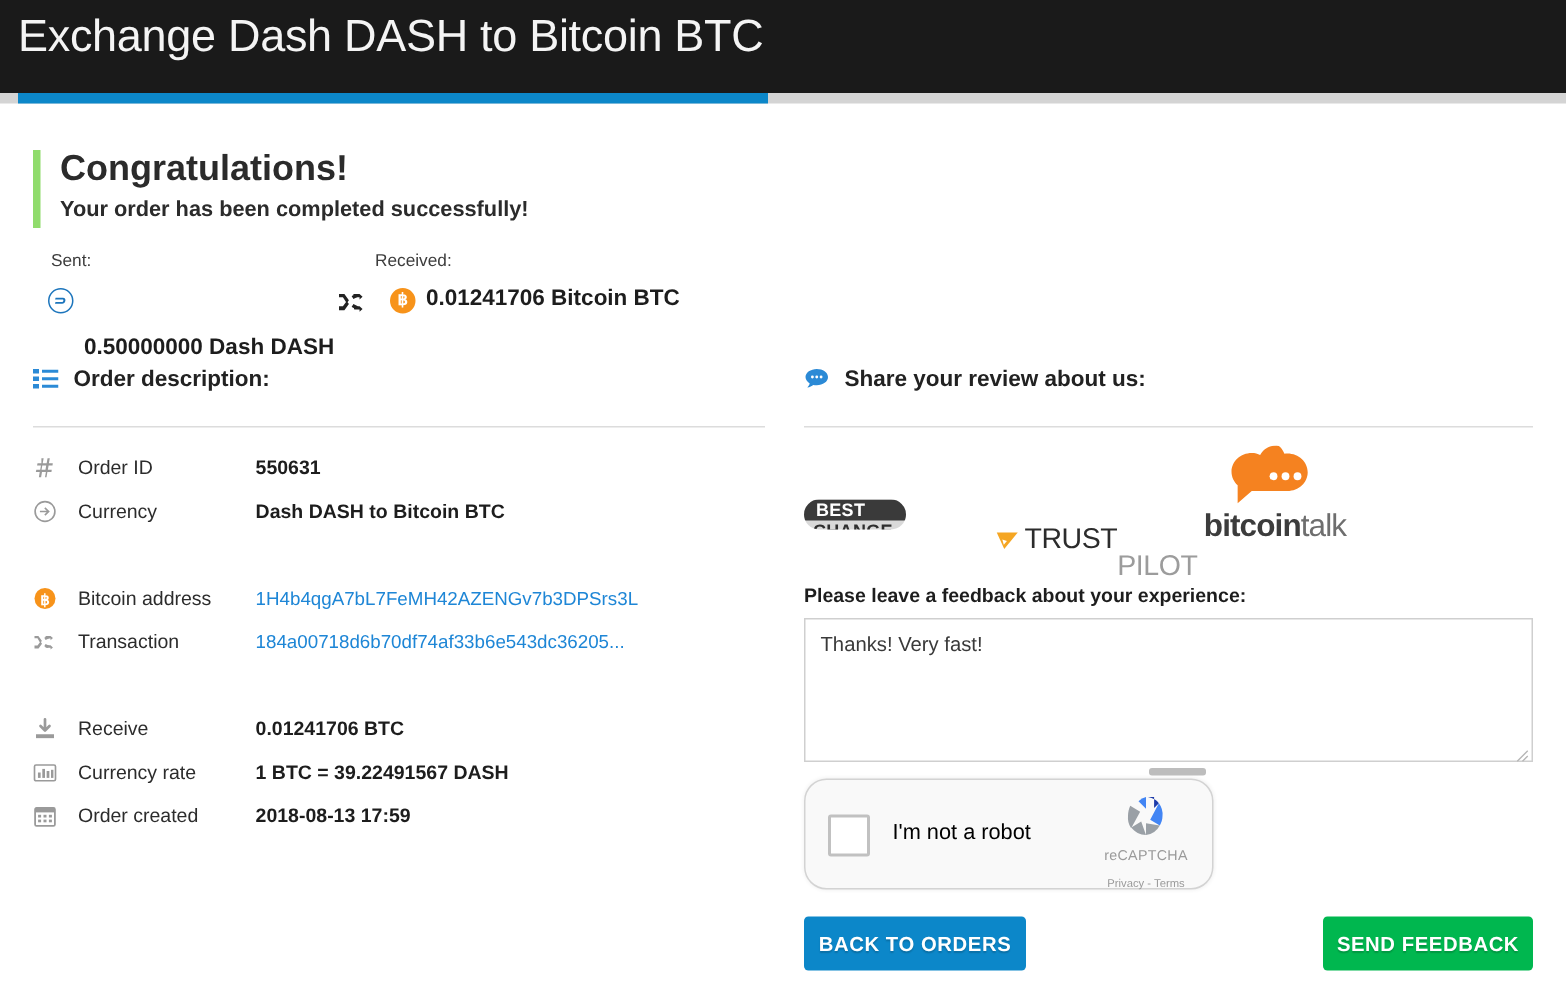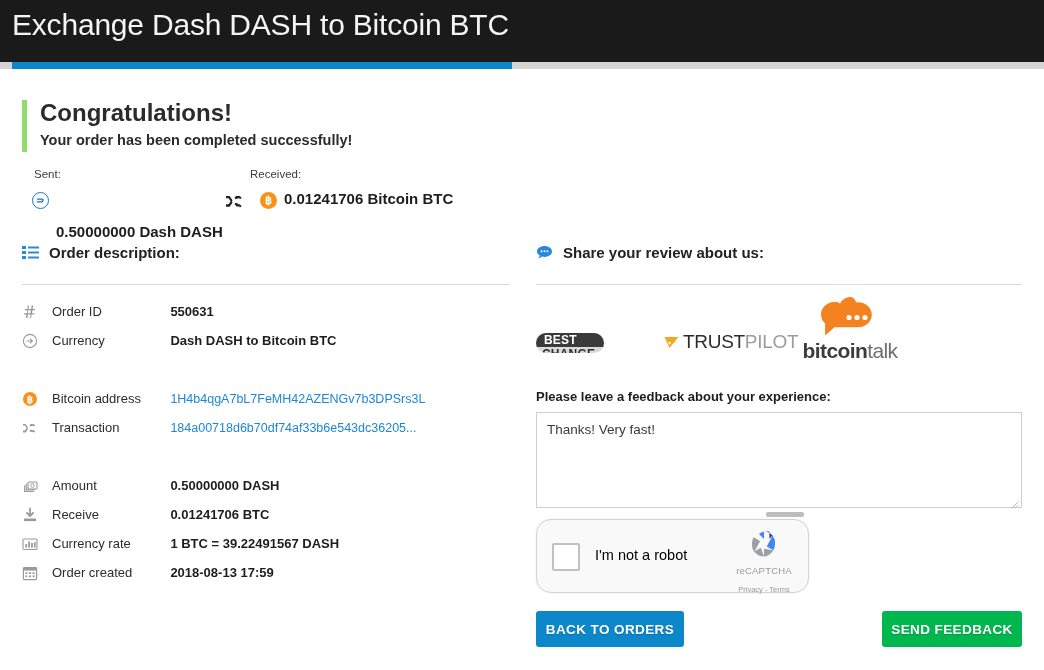--- a/index.html
+++ b/index.html
@@ -109,21 +109,21 @@
     background: #3a3a3a; color: #fff; font-size: 12px; font-weight: bold;
     padding: 0 6px 0 8px; display: flex; align-items: center; letter-spacing: 0.2px;
   }
   .bc-b {
     color: #2e2e2e; font-size: 12px; font-weight: bold;
     padding: 0 9px 0 6px; display: flex; align-items: center; letter-spacing: 0.2px;
   }
   .trustpilot { position: absolute; left: 128px; top: 36px; display: flex; align-items: center; }
   .tp-star { width: 15px; height: 15px; margin-right: 4px; }
   .tp-a { font-size: 19px; color: #2c2c2c; letter-spacing: -0.3px; }
-  .tp-b { font-size: 19px; color: #9c9c9c; letter-spacing: -0.3px; }
+  .tp-b { font-size: 19px; color: #9c9c9c; letter-spacing: -0.3px; margin-top: 36px; }
   .bitcointalk { position: absolute; left: 254px; top: 2px; width: 120px; text-align: center; }
   .bt-mark { width: 64px; height: 42px; display: block; margin: 0 auto; }
   .bt-txt { margin-top: 1px; font-size: 21px; letter-spacing: -0.6px; }
   .bt-a { color: #3c3c3c; font-weight: bold; }
   .bt-b { color: #6e6e6e; font-weight: normal; }
 
   
   .fb-label { margin-top: 8px; font-size: 13px; font-weight: bold; color: #1d1d1d; }
   .fb-box {
     margin-top: 8px; width: 486px; height: 96px;
@@ -276,31 +276,20 @@
                 <path d="M8.4 4h3.3l1.6 1.4-1.6 1.4V5.7H8.4zM8.4 10.2h3.3l1.6 1.4-1.6 1.4v-1.1H8.4z" fill="#9a9a9a"></path>
                 <path d="M7.5 5.1l2.4-1.1.9 1.5-2.4 1.1zM7.5 10.9l2.4 1.1.9-1.5-2.4-1.1z" fill="#9a9a9a"></path>
               </svg>
           </td>
           <td class="td-lab">Transaction</td>
           <td class="td-val link">184a00718d6b70df74af33b6e543dc36205...</td>
         </tr>
         <tr class="row-gap">
             <td colspan="3"></td>
           </tr>
-        <tr>
-          <td class="td-ico">
-            <svg class="gi" viewBox="0 0 16 16" aria-hidden="true">
-                <rect x="6" y="4" width="9" height="7" rx="1" fill="none" stroke="#9a9a9a" stroke-width="1.1"></rect>
-                <circle cx="10.5" cy="7.5" r="1.8" fill="none" stroke="#9a9a9a" stroke-width="1"></circle>
-                <path d="M4.3 5.6v6.2h9.2M2.6 7.2v6.2h9.2" fill="none" stroke="#9a9a9a" stroke-width="1.1"></path>
-              </svg>
-          </td>
-          <td class="td-lab">Amount</td>
-          <td class="td-val">0.50000000 DASH</td>
-        </tr>
         <tr>
           <td class="td-ico">
             <svg class="gi" viewBox="0 0 16 16" aria-hidden="true">
                 <path d="M8 1.5v6.2M5 6l3 3 3-3" fill="none" stroke="#9a9a9a" stroke-width="1.8" stroke-linecap="round" stroke-linejoin="round"></path>
                 <rect x="2" y="11.5" width="12" height="2.6" fill="#9a9a9a"></rect>
               </svg>
           </td>
           <td class="td-lab">Receive</td>
           <td class="td-val">0.01241706 BTC</td>
         </tr>

